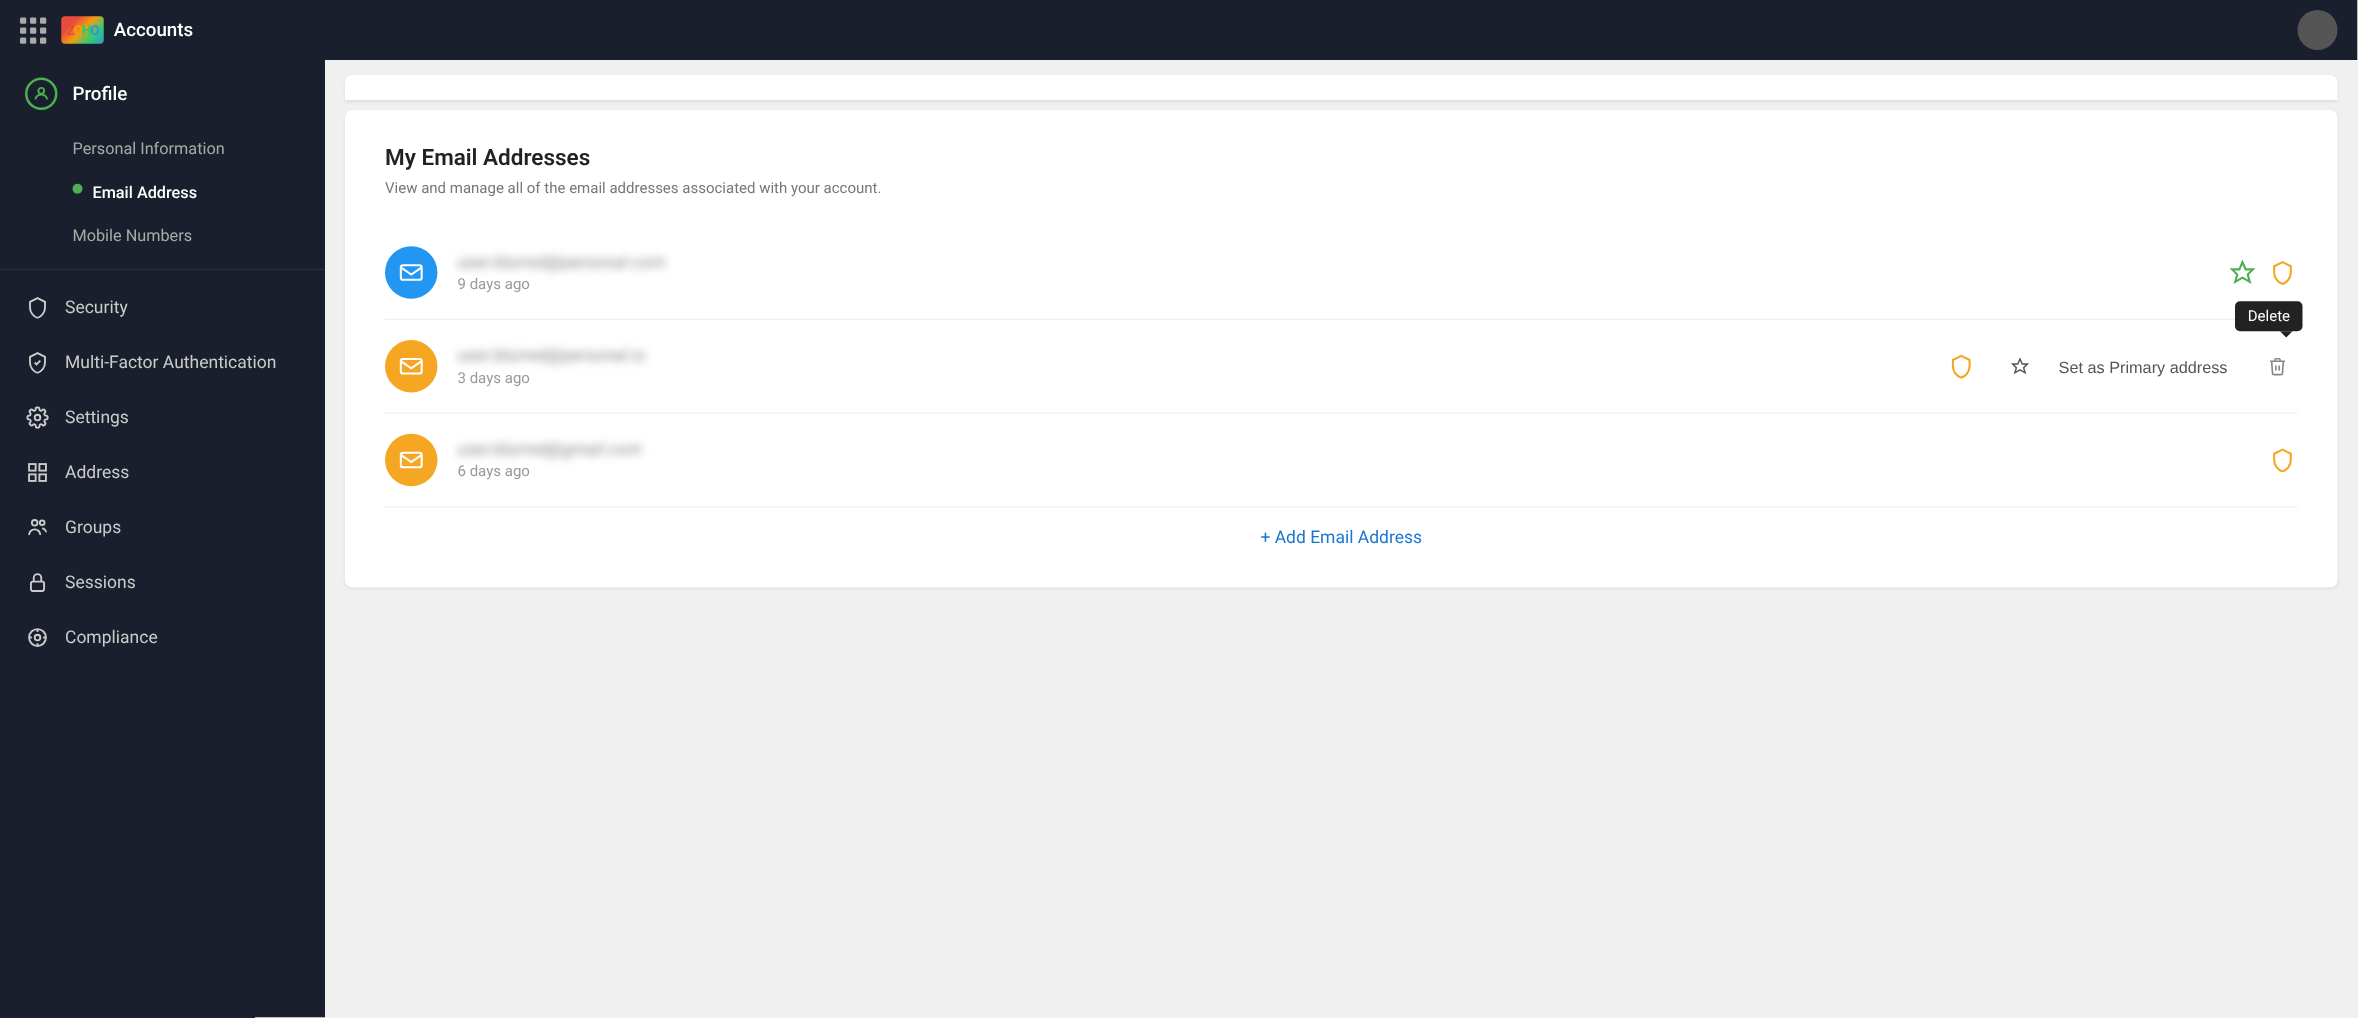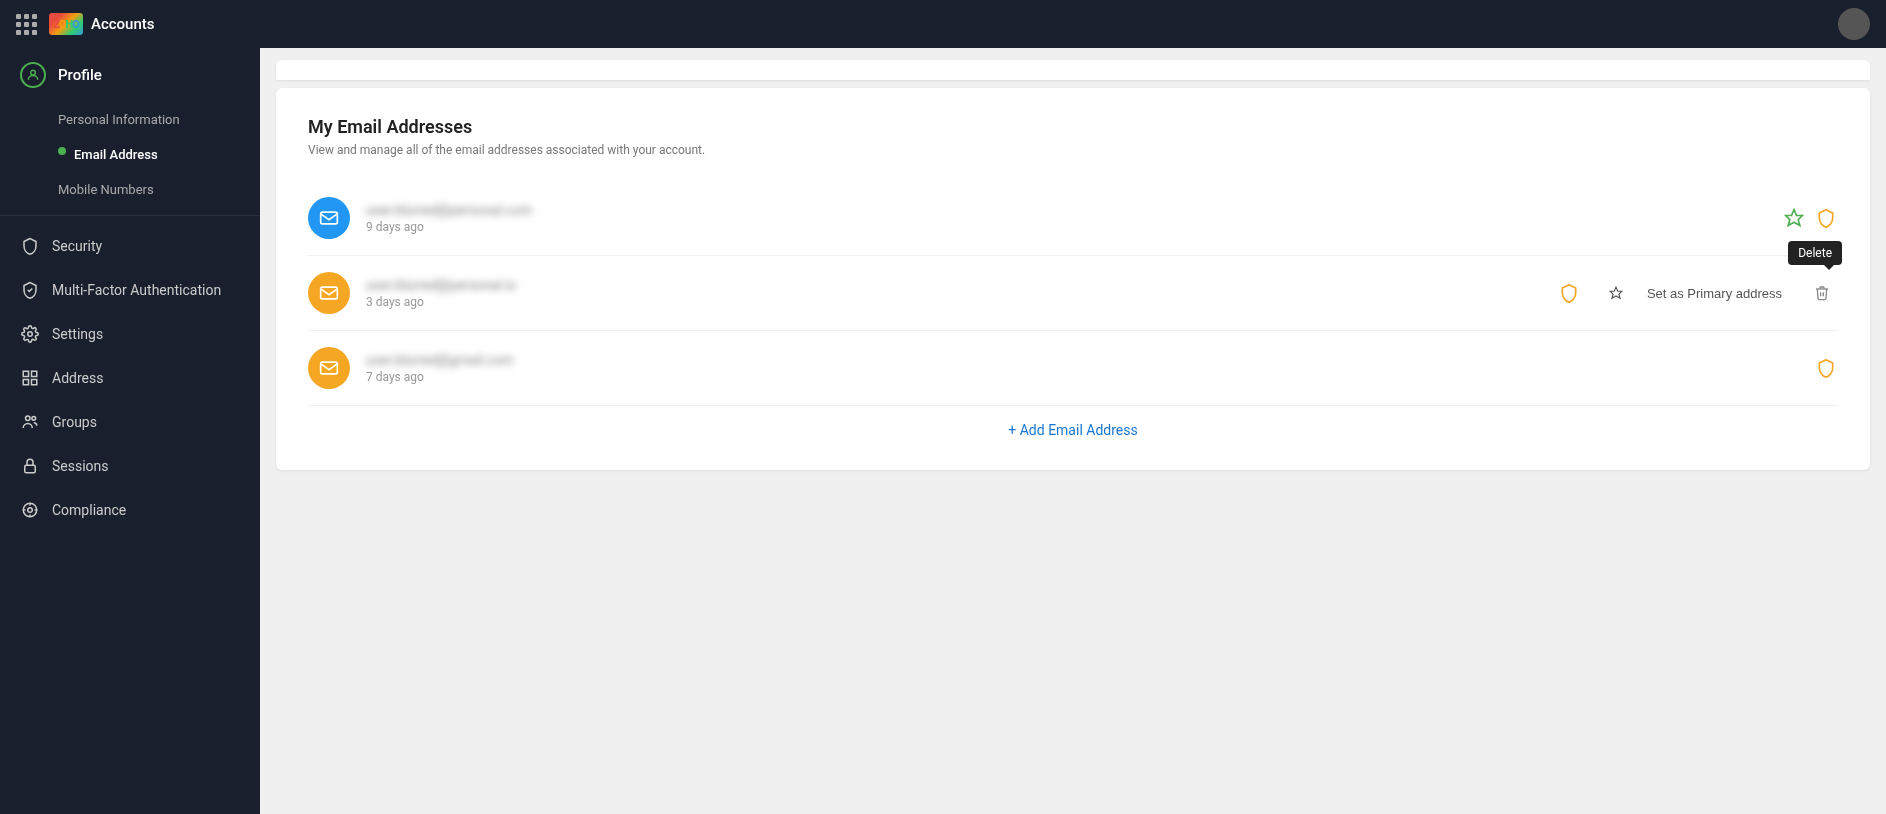--- a/index.html
+++ b/index.html
@@ -536,21 +536,21 @@
 
       <div class="email-entry">
         <div class="email-avatar orange">
           <svg viewBox="0 0 24 24" xmlns="http://www.w3.org/2000/svg">
             <rect x="2" y="5" width="20" height="14" rx="2" fill="none" stroke="white" stroke-width="2"></rect>
             <polyline points="2,7 12,14 22,7" fill="none" stroke="white" stroke-width="2"></polyline>
           </svg>
         </div>
         <div class="email-info">
           <div class="email-address">user.blurred@gmail.com</div>
-          <div class="email-time">7 days ago</div>
+          <div class="email-time">6 days ago</div>
         </div>
         <div class="email-badges">
           <div class="badge-shield">
             <svg width="20" height="20" viewBox="0 0 24 24" fill="none" stroke="#f5a623" stroke-width="2">
               <path d="M12 2L4 6v6c0 5.1 3.5 9.7 8 11 4.5-1.3 8-5.9 8-11V6L12 2z"></path>
             </svg>
           </div>
         </div>
       </div>
 

